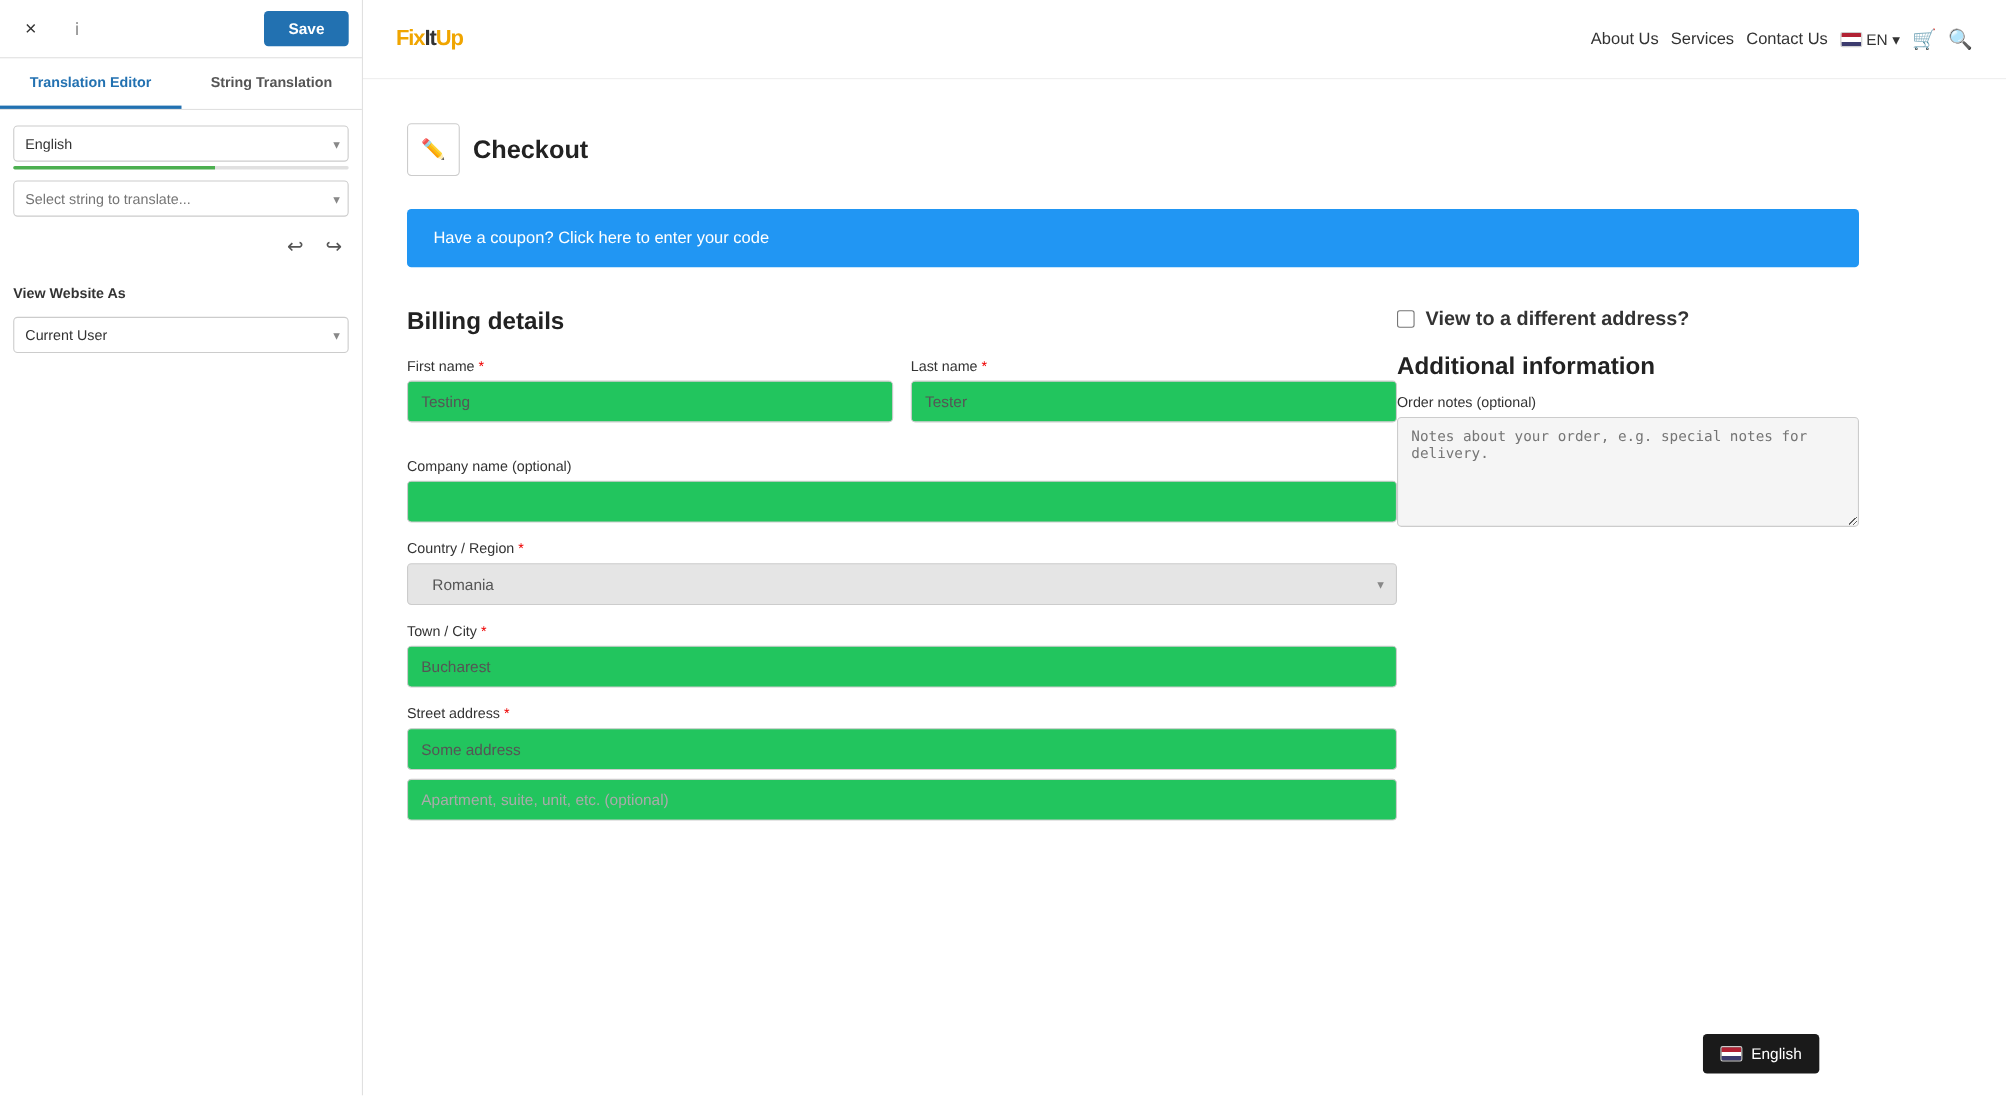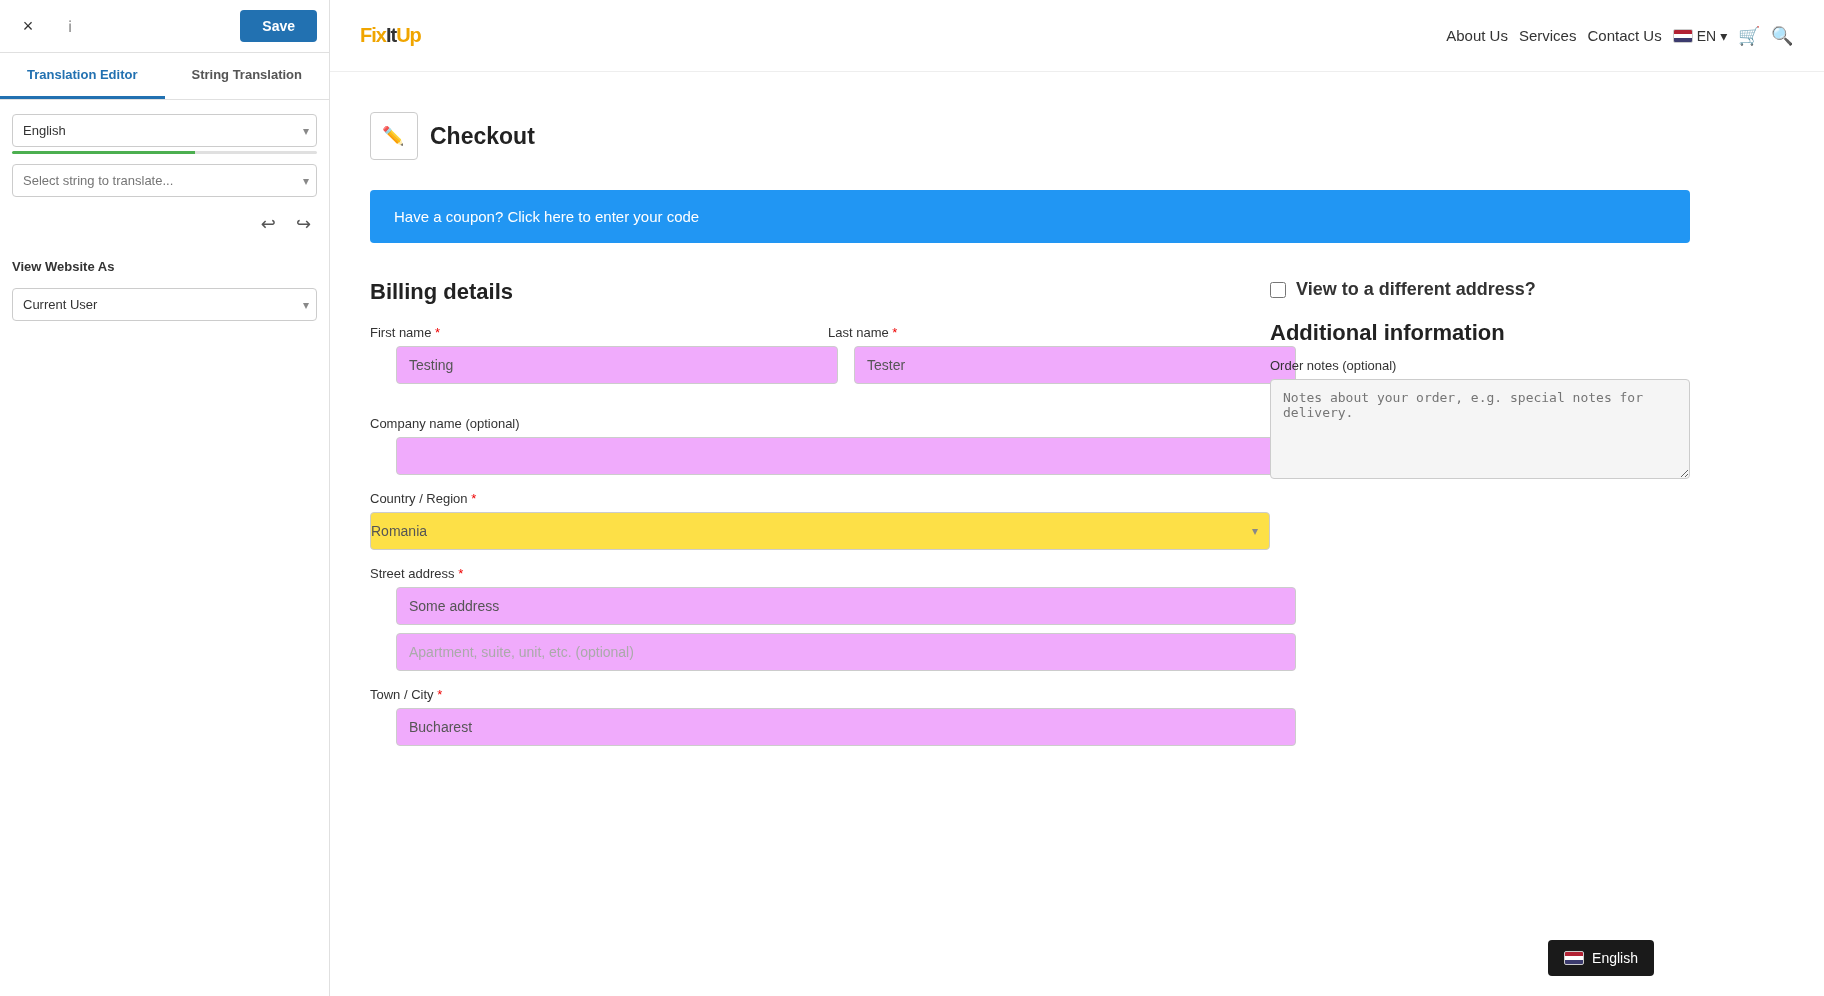--- a/index.html
+++ b/index.html
@@ -263,32 +263,31 @@
     .required-star {
       color: #e00;
     }
     .form-input {
       width: 100%;
       padding: 10px 12px;
       border: 1px solid #ccc;
       border-radius: 4px;
       font-size: 14px;
       color: #555;
-      background: #f0abfc;
-      margin-left: 26px;
+      background: #22c55e;
     }
     .form-input::placeholder { color: #aaa; }
     .form-select {
       width: 100%;
-      padding: 10px 0;
+      padding: 10px 22px;
       border: 1px solid #ccc;
       border-radius: 4px;
       font-size: 14px;
       color: #555;
-      background: #fde047;
+      background: #e5e5e5;
       appearance: none;
       cursor: pointer;
     }
     .select-wrapper-full {
       position: relative;
     }
     .select-wrapper-full .select-arrow {
       right: 12px;
     }
 
@@ -455,31 +454,31 @@
             <select class="form-select">
               <option>Romania</option>
               <option>United States</option>
               <option>United Kingdom</option>
             </select>
             <span class="select-arrow">▾</span>
           </div>
         </div>
         <div class="form-group">
           <label class="form-label">
+            <span>Town / City</span> <span class="required-star">*</span>
+          </label>
+          <input type="text" class="form-input" value="Bucharest" style="">
+        </div>
+        <div class="form-group">
+          <label class="form-label">
             <span>Street address</span> <span class="required-star">*</span>
           </label>
           <input type="text" class="form-input" value="Some address" style="margin-bottom: 8px;">
           <input type="text" class="form-input" placeholder="Apartment, suite, unit, etc. (optional)" style="">
         </div>
-        <div class="form-group">
-          <label class="form-label">
-            <span>Town / City</span> <span class="required-star">*</span>
-          </label>
-          <input type="text" class="form-input" value="Bucharest" style="">
-        </div>
       </div>
 
       <div class="shipping-section">
         <div class="ship-header">
           <input type="checkbox" class="ship-checkbox" style="">
           <span class="ship-title">View to a different address?</span>
         </div>
         <div class="additional-info">
           <h2>Additional information</h2>
           <label class="order-notes-label">Order notes (optional)</label>

